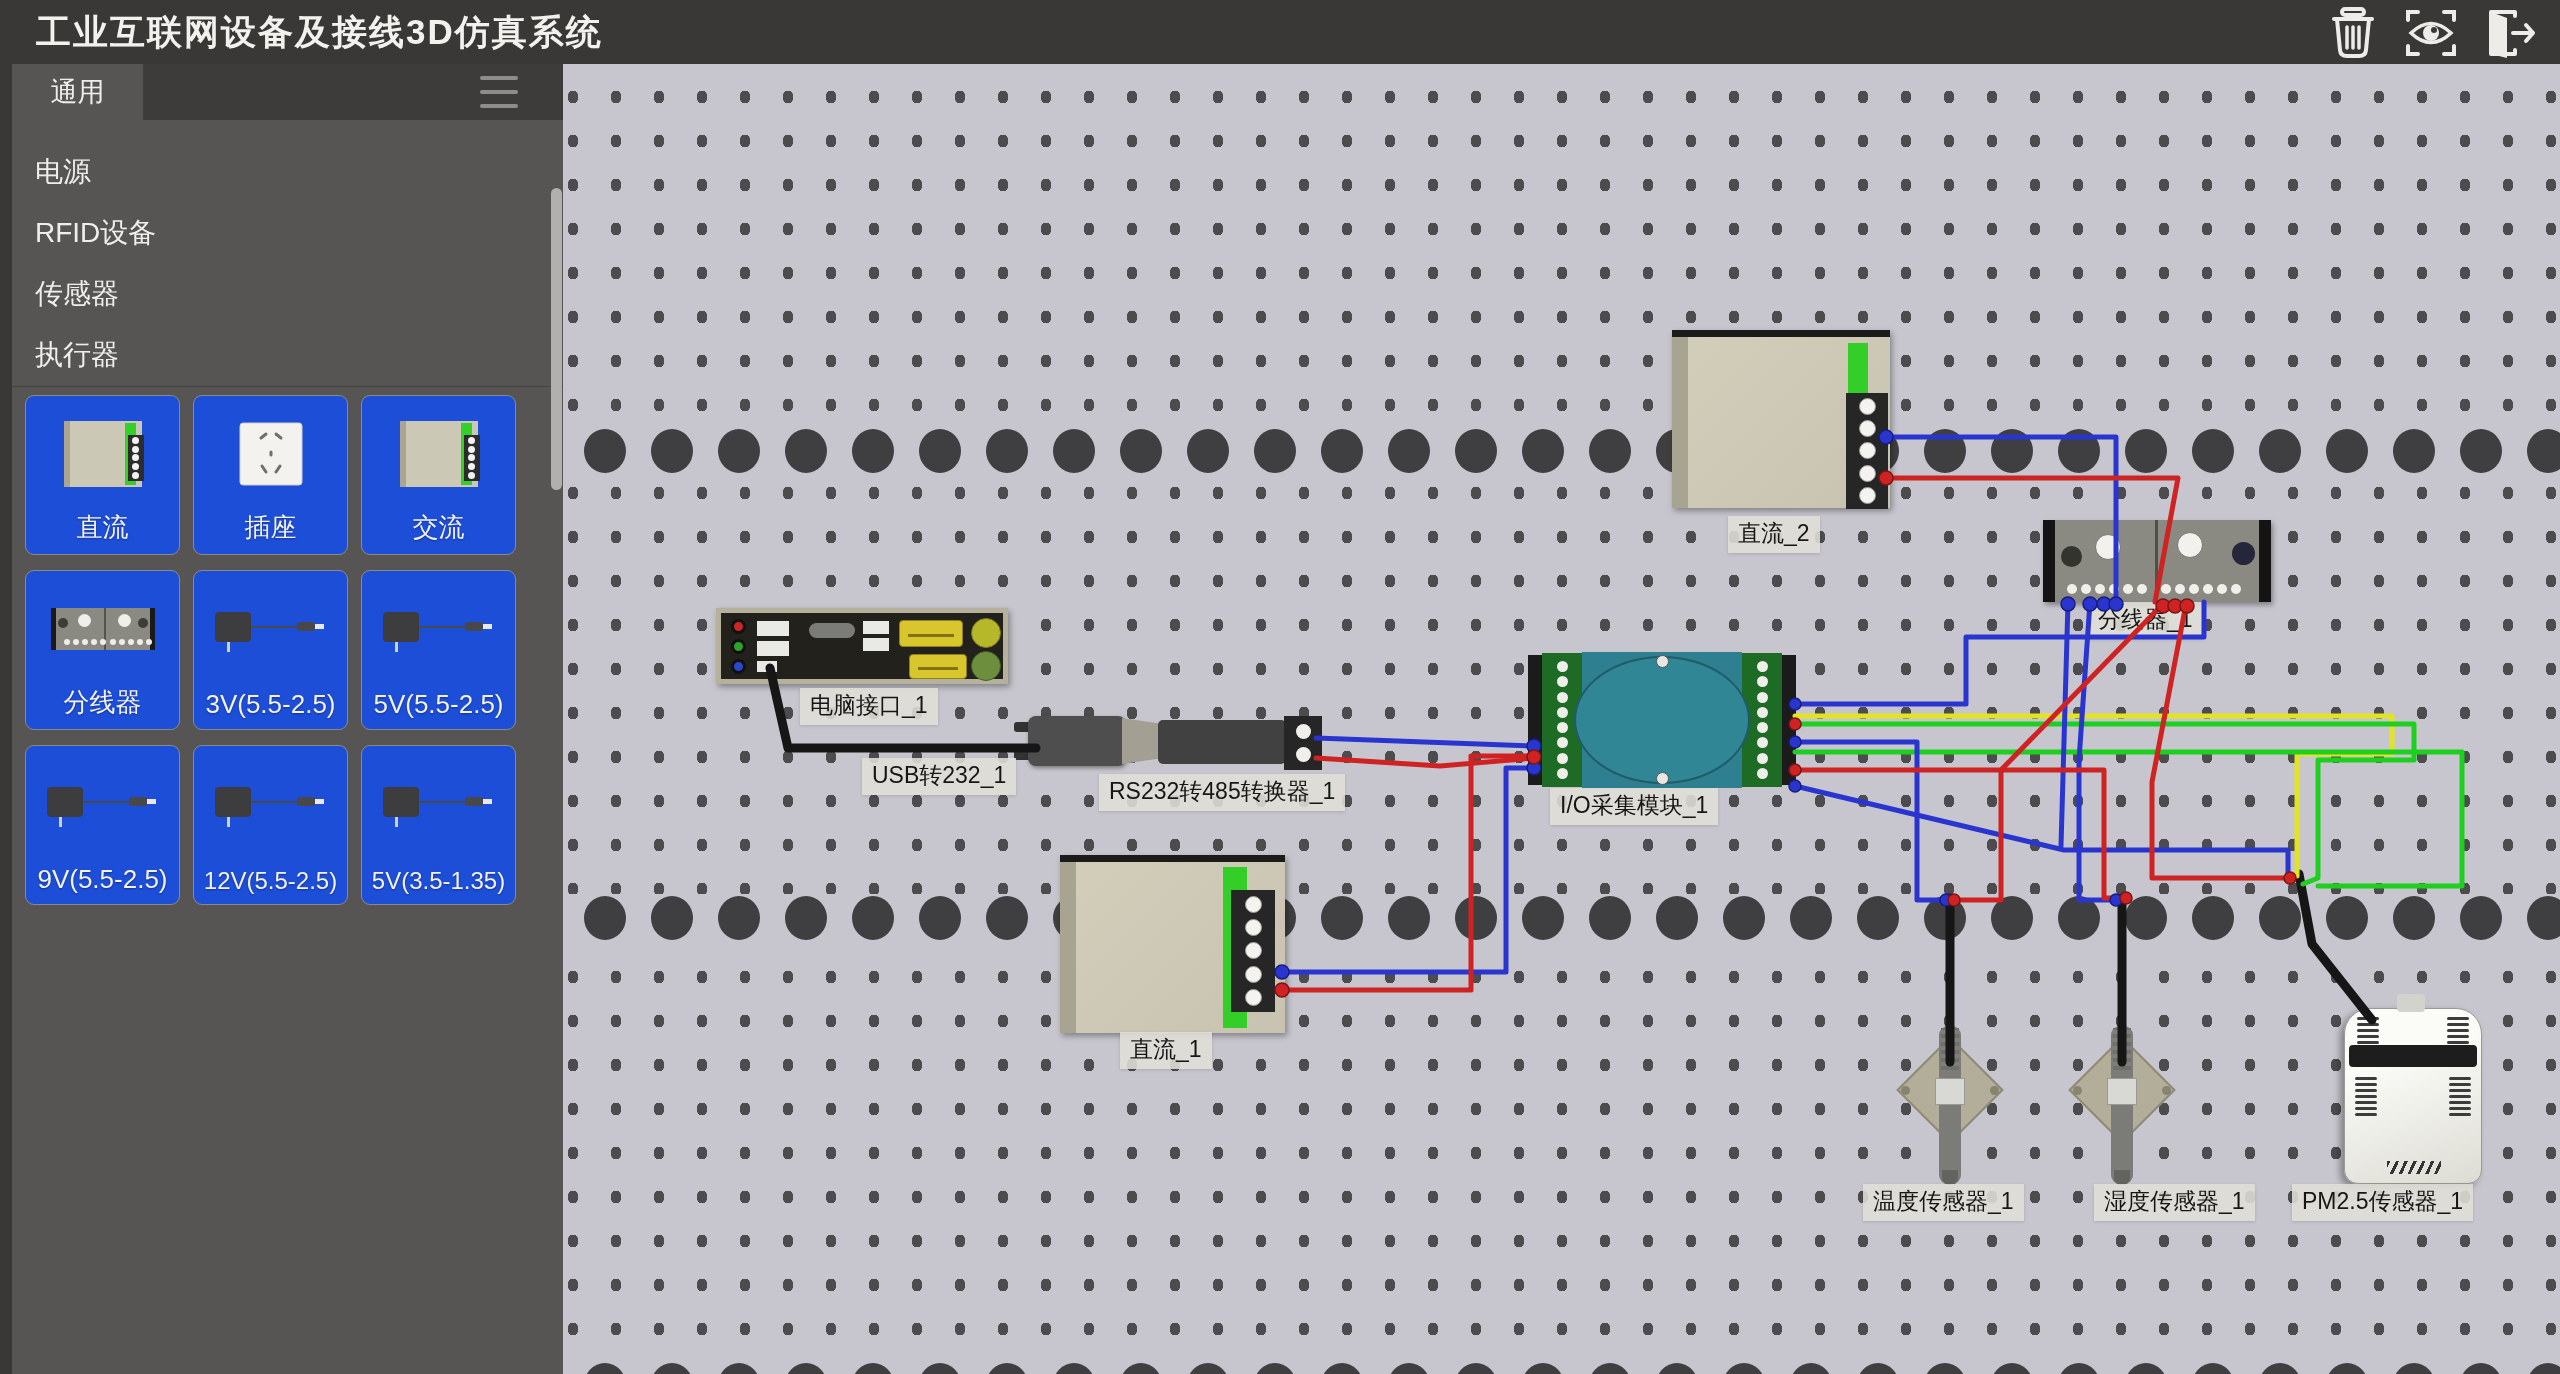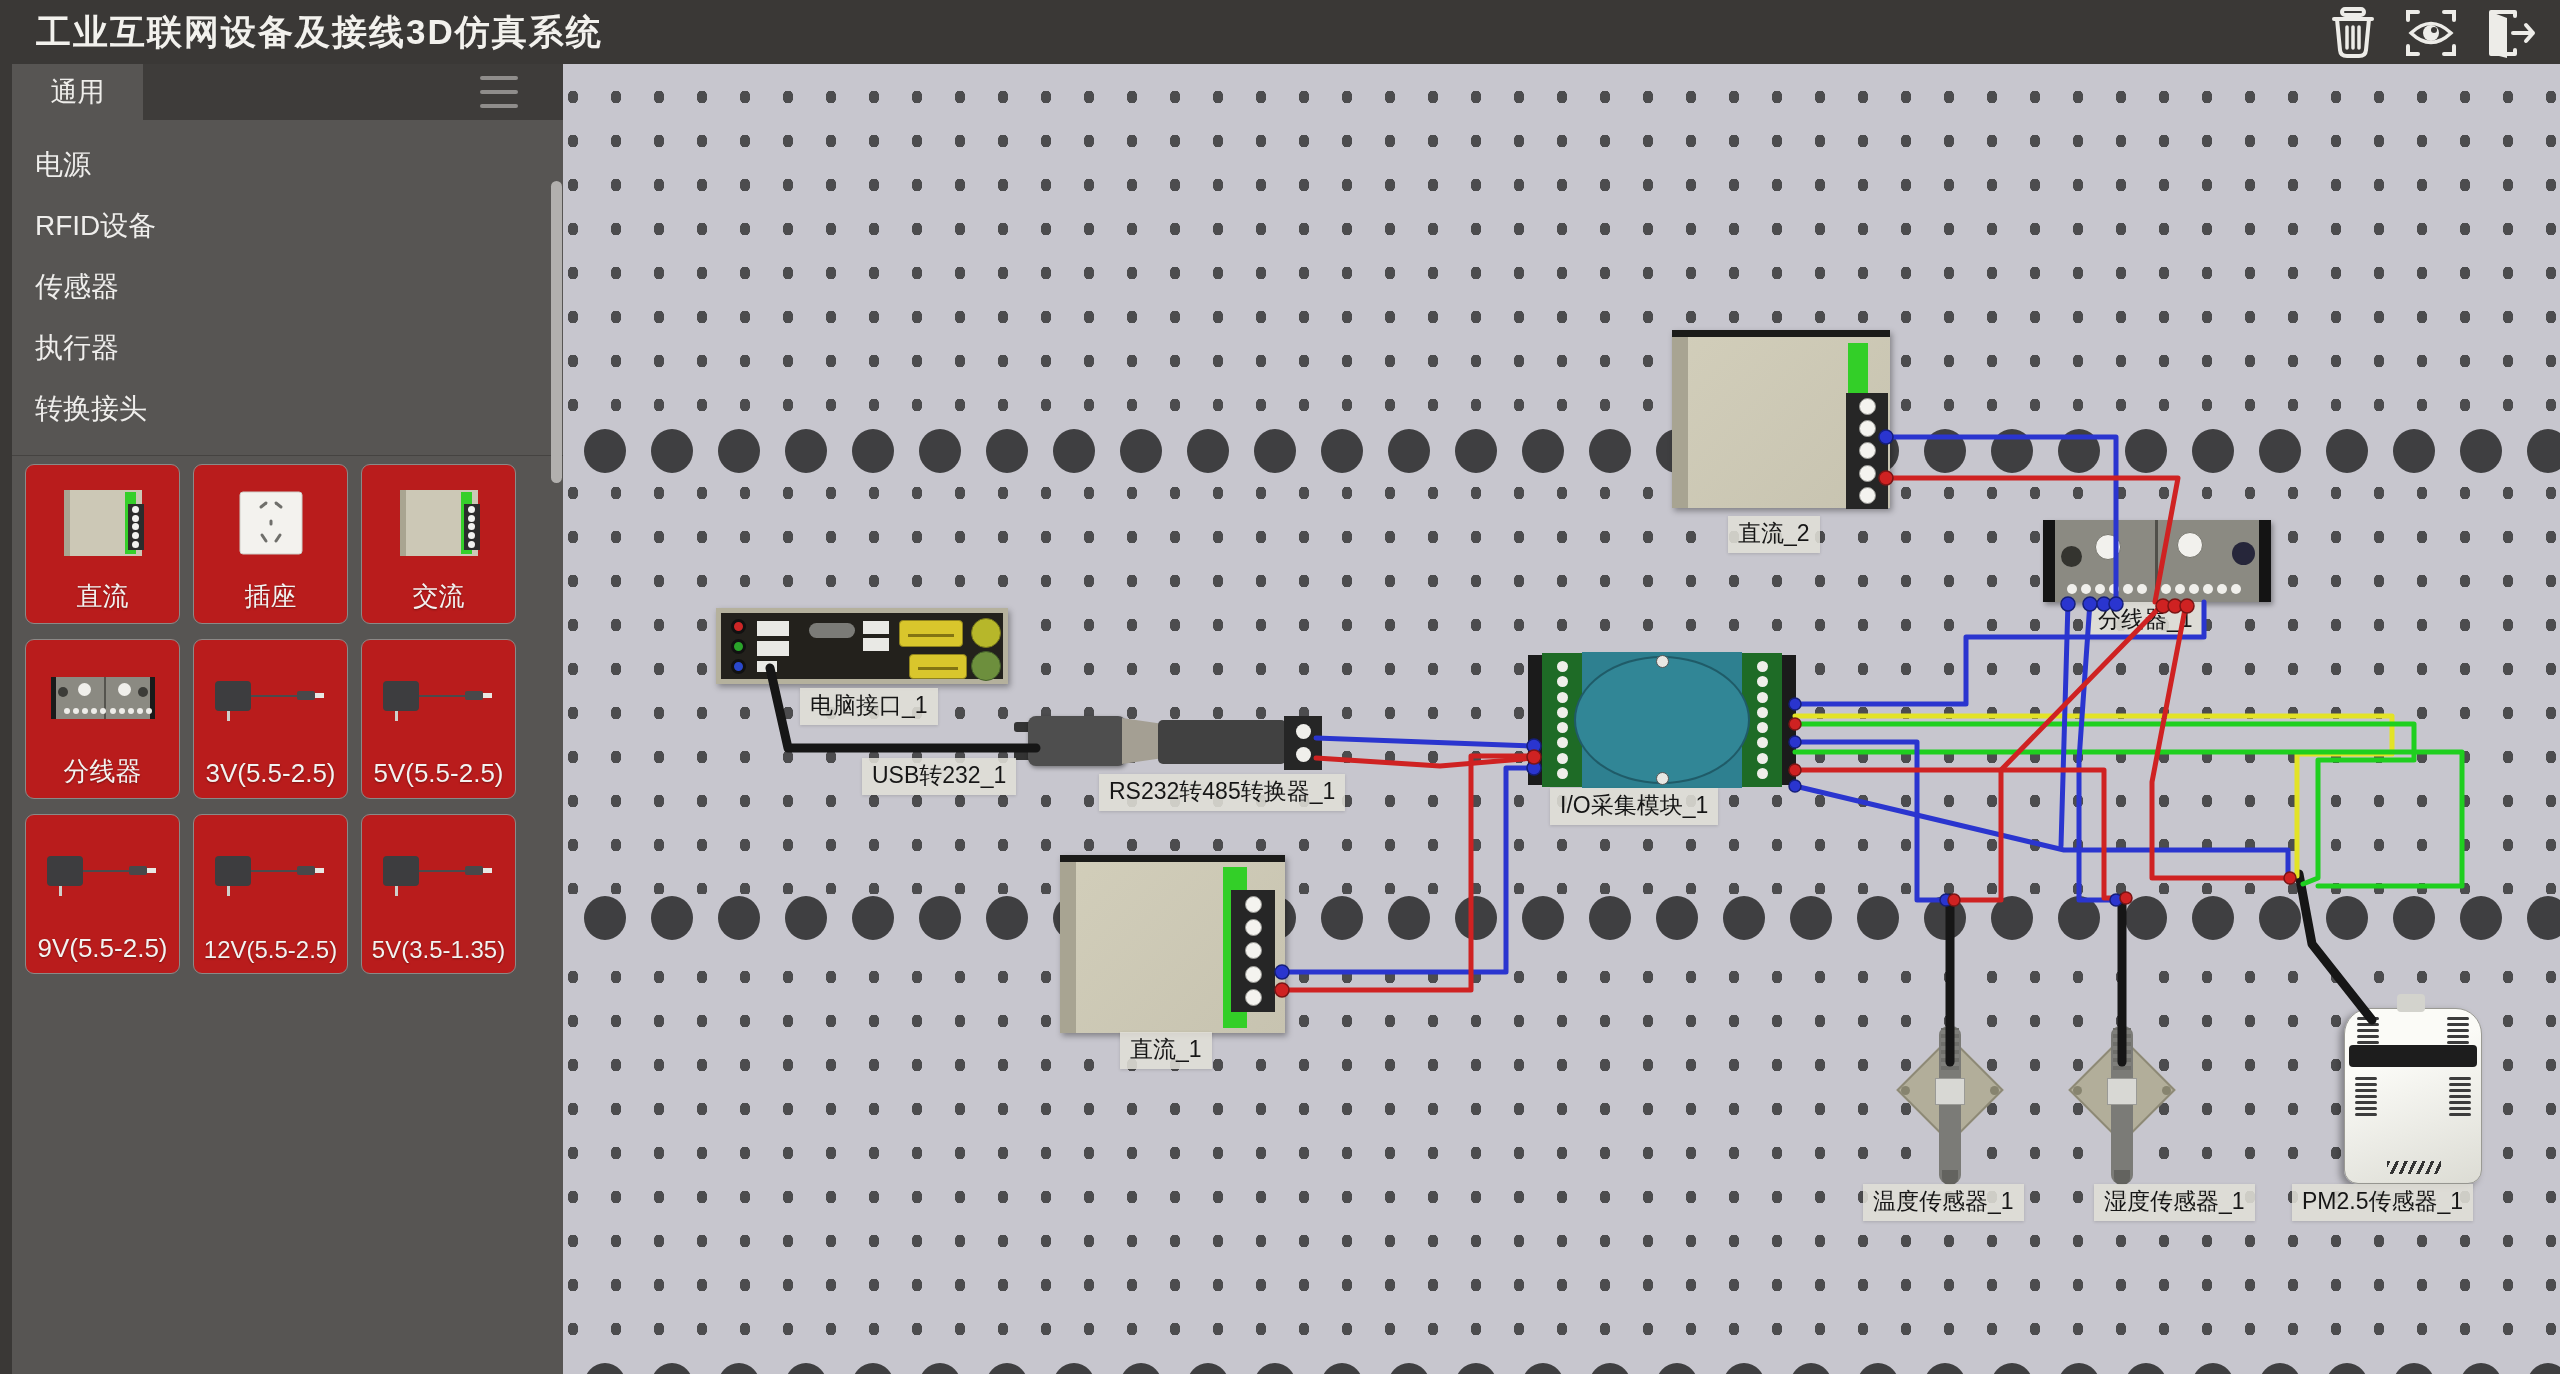--- a/index.html
+++ b/index.html
@@ -11,25 +11,25 @@
   .title{color:#f2f1ed;font-size:35px;font-weight:bold;margin-left:36px;letter-spacing:2px;white-space:nowrap;}
   .topbar-icons{position:absolute;right:22px;top:6px;display:flex;gap:20px;align-items:center;}
   .tbtn{width:58px;height:54px;display:flex;align-items:center;justify-content:center;cursor:pointer;}
 
   
   .sidebar{position:absolute;left:12px;top:64px;width:551px;height:1310px;background:#575553;z-index:9;}
   .tabstrip{position:relative;width:100%;height:56px;background:#3e3c3a;}
   .tab{position:absolute;left:0;top:0;width:131px;height:56px;background:#575553;color:#eeedea;font-size:27px;display:flex;align-items:center;justify-content:center;}
   .hamburger{position:absolute;right:45px;top:12px;width:38px;height:32px;display:flex;flex-direction:column;justify-content:space-between;cursor:pointer;}
   .hamburger b{display:block;height:4px;background:#8f8d8b;border-radius:2px;}
-  .cats{position:relative;padding:26px 0 0 0;height:336px;border-bottom:1px solid #454341;}
+  .cats{position:relative;padding:26px 0 0 0;height:260px;border-bottom:1px solid #454341;margin-top:7px;}
   .cat{height:61px;padding-left:23px;color:#efeeec;font-size:28px;display:flex;align-items:flex-start;cursor:pointer;}
   .scroll-thumb{position:absolute;right:1px;top:61px;width:11px;height:302px;background:#b2b0ae;border-radius:6px;}
   .grid{display:grid;grid-template-columns:repeat(3,155px);grid-auto-rows:160px;gap:15px 13px;padding:8px 0 0 13px;}
-  .card{position:relative;background:#b91c1c;border-radius:9px;border:1px solid #8b8987;cursor:pointer;}
+  .card{position:relative;background:#1d4ed8;border-radius:9px;border:1px solid #8b8987;cursor:pointer;}
   .card .lbl{position:absolute;left:0;right:0;bottom:9px;text-align:center;color:#f3f2f0;font-size:26px;white-space:nowrap;text-shadow:0 1px 2px rgba(0,0,0,.35);}
   .card .lbl.sm{font-size:24px;}
   .thumb{position:absolute;left:0;top:0;right:0;height:116px;display:flex;align-items:center;justify-content:center;}
   
   .t-psu{position:relative;width:78px;height:66px;background:#ccc8b6;border-left:6px solid #a9a591;}
   .t-psu .g{position:absolute;right:6px;top:2px;bottom:2px;width:11px;background:#35cf2a;}
   .t-psu .c{position:absolute;right:-2px;top:14px;width:16px;height:46px;background:#2c2c2c;display:flex;flex-direction:column;align-items:center;justify-content:space-evenly;}
   .t-psu .c i{width:7px;height:7px;border-radius:50%;background:#f2f2f0;}
   
   .t-split{position:relative;width:104px;height:42px;background:#8b8a82;border-left:5px solid #1a1a1a;border-right:5px solid #1a1a1a;}

